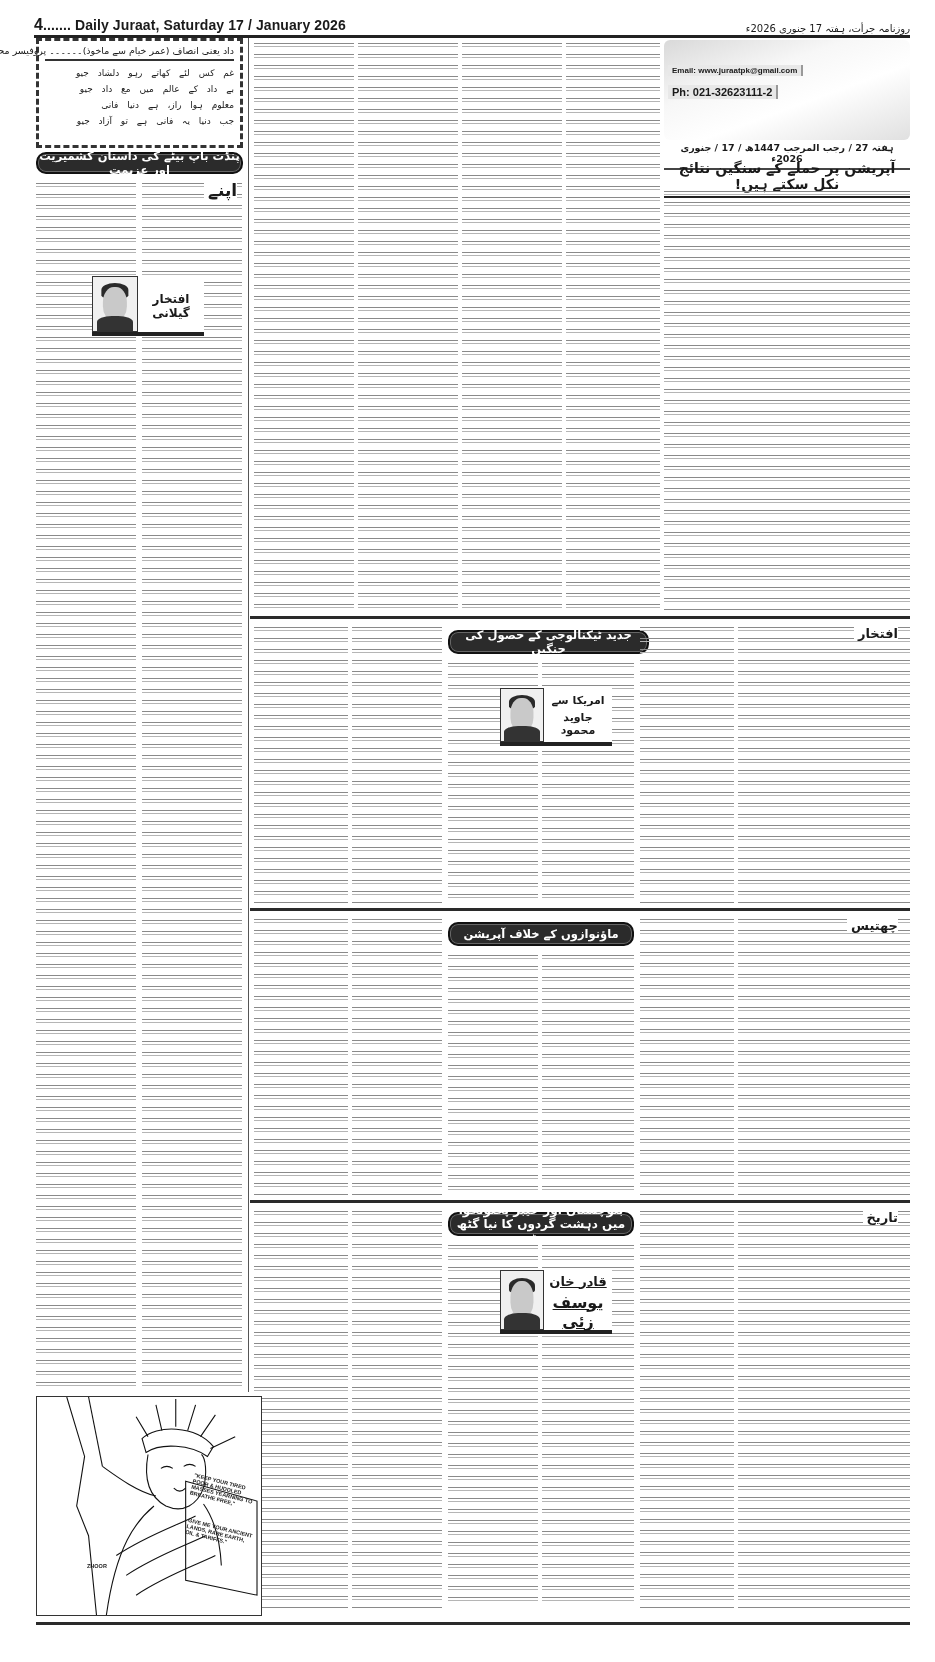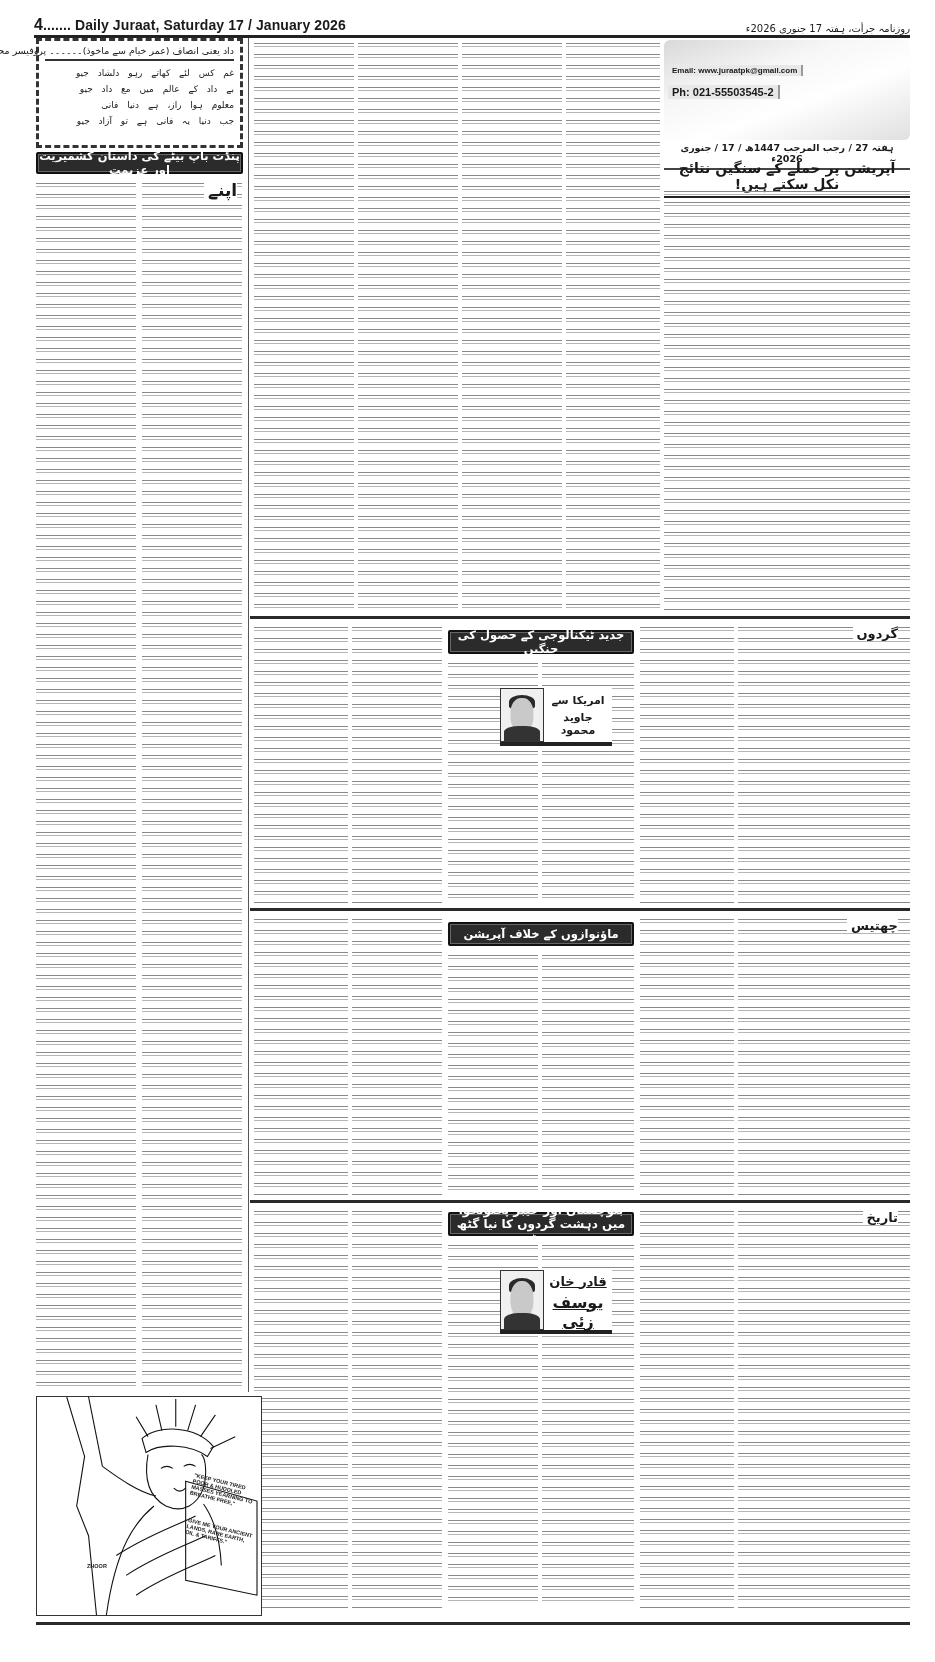--- a/index.html
+++ b/index.html
@@ -23,21 +23,21 @@
   .lines { width: 100%; height: 100%;
     background-image: repeating-linear-gradient(to bottom, transparent 0, transparent 3px, #8a8a8a 3px, #8a8a8a 4px, transparent 4px, transparent 6px, #b5b5b5 6px, #b5b5b5 7px, transparent 7px, transparent 11px);
   }
 
   
   .poem { position: absolute; left: 2px; top: 38px; width: 207px; height: 110px; border: 3px dashed #333; padding: 4px 6px; direction: rtl; }
   .poem-title { font-size: 9.5px; text-align: right; border-bottom: 2px solid #333; padding-bottom: 3px; margin-bottom: 4px; white-space: nowrap; }
   .poem-line { font-size: 9px; line-height: 16px; white-space: nowrap; word-spacing: 6px; }
 
   
-  .pill { position: absolute; background: #2b2b2b; color: #fff; border-radius: 2px; text-align: center; direction: rtl; font-size: 11.5px; font-weight: bold; display: flex; align-items: center; justify-content: center; border: 2px solid #111; box-shadow: inset 0 0 0 1px #666; }
+  .pill { position: absolute; background: #2b2b2b; color: #fff; border-radius: 10px; text-align: center; direction: rtl; font-size: 11.5px; font-weight: bold; display: flex; align-items: center; justify-content: center; border: 2px solid #111; box-shadow: inset 0 0 0 1px #666; }
 
   
   .mast { position: absolute; left: 630px; top: 40px; width: 246px; height: 100px; border-radius: 6px;
           background: linear-gradient(160deg, #d9d9d9 0%, #f7f7f7 35%, #ffffff 60%, #e0e0e0 100%); }
   .mast .email, .mast .phone { position: absolute; left: 4px; background: #e8e8e8; font-family: "Liberation Sans", sans-serif; font-weight: bold; padding: 1px 4px; border-right: 2px solid #999; }
   .mast .email { top: 25px; font-size: 8px; }
   .mast .phone { top: 45px; font-size: 11px; }
   .mast .logo { position: absolute; right: 10px; top: 4px; width: 96px; height: 90px; text-align: center; }
   .mast .logo-daily { font-family: "Liberation Serif", serif; font-size: 8px; position: absolute; left: 6px; top: 8px; }
   .mast .logo-en { font-family: "Liberation Serif", serif; font-size: 11px; font-weight: bold; position: absolute; left: 2px; top: 18px; }
@@ -90,68 +90,78 @@
   <div class="pill" style="left:2px; top:152px; width:207px; height:22px;">پنڈت باپ بیٹے کی داستان کشمیریت اور عزیمت</div>
 
   <div class="col" style="left:2px; top:180px; width:100px; height:1208px;">
       <div class="lines"></div>
     </div>
   <div class="col" style="left:108px; top:180px; width:100px; height:1208px;">
       <div class="lines"></div>
     </div>
   <div class="sec-head" style="left:170px; top:180px; font-size:17px;">اپنے</div>
 
+  <div class="author" style="left:58px; top:276px; width:112px; height:60px;">
+    <div class="photo" style="width:46px; height:56px;">
+      <div class="hair"></div>
+        <div class="face"></div>
+        <div class="body"></div>
+    </div>
+    <div class="name">
+      <div class="nm" style="font-size:12px;">افتخار گیلانی</div>
+    </div>
+  </div>
 
   <div class="rule-v" style="left:214px; top:38px; height:1354px;"></div>
 
   <div class="col" style="left:220px; top:40px; width:100px; height:570px;">
       <div class="lines"></div>
     </div>
   <div class="col" style="left:324px; top:40px; width:100px; height:570px;">
       <div class="lines"></div>
     </div>
   <div class="col" style="left:428px; top:40px; width:100px; height:570px;">
       <div class="lines"></div>
     </div>
   <div class="col" style="left:532px; top:40px; width:94px; height:570px;">
       <div class="lines"></div>
     </div>
 
   <div class="mast">
     <div class="email">Email: www.juraatpk@gmail.com</div>
-    <div class="phone">Ph: 021-55503545-2</div>
+    <div class="phone">Ph: 021-32623111-2</div>
   </div>
   <div class="mast-date">ہفتہ 27 / رجب المرجب 1447ھ / 17 / جنوری 2026ء</div>
   <div class="lead-head">آپریشن پر حملے کے سنگین نتائج نکل سکتے ہیں!</div>
   <div class="col" style="left:630px; top:188px; width:246px; height:422px;">
       <div class="lines"></div>
     </div>
 
   <div class="rule-h" style="left:216px; top:616px; width:660px;"></div>
 
-  <div class="pill" style="left:414px; top:630px; width:186px; height:24px;">جدید ٹیکنالوجی کے حصول کی جنگیں</div>
+  <div class="pill" style="left:414px; top:630px; width:201px; height:24px;">جدید ٹیکنالوجی کے حصول کی جنگیں</div>
   <div class="col" style="left:220px; top:624px; width:94px; height:280px;">
       <div class="lines"></div>
     </div>
   <div class="col" style="left:318px; top:624px; width:90px; height:280px;">
       <div class="lines"></div>
     </div>
   <div class="col" style="left:414px; top:660px; width:90px; height:244px;">
       <div class="lines"></div>
     </div>
   <div class="col" style="left:508px; top:660px; width:92px; height:244px;">
       <div class="lines"></div>
     </div>
   <div class="col" style="left:606px; top:624px; width:94px; height:280px;">
       <div class="lines"></div>
     </div>
   <div class="col" style="left:704px; top:624px; width:172px; height:280px;">
       <div class="lines"></div>
     </div>
-  <div class="sec-head" style="right:12px; top:626px; left:auto;">گردوں</div>
+  <div class="sec-head" style="right:12px; top:626px; left:auto;">افتخار</div>
 
   <div class="author" style="left:466px; top:688px; width:112px; height:58px;">
     <div class="photo" style="width:44px; height:54px;">
       <div class="hair"></div>
         <div class="face"></div>
         <div class="body"></div>
     </div>
     <div class="name">
       <div class="kicker">امریکا سے</div>
       <div class="nm">جاوید محمود</div>

